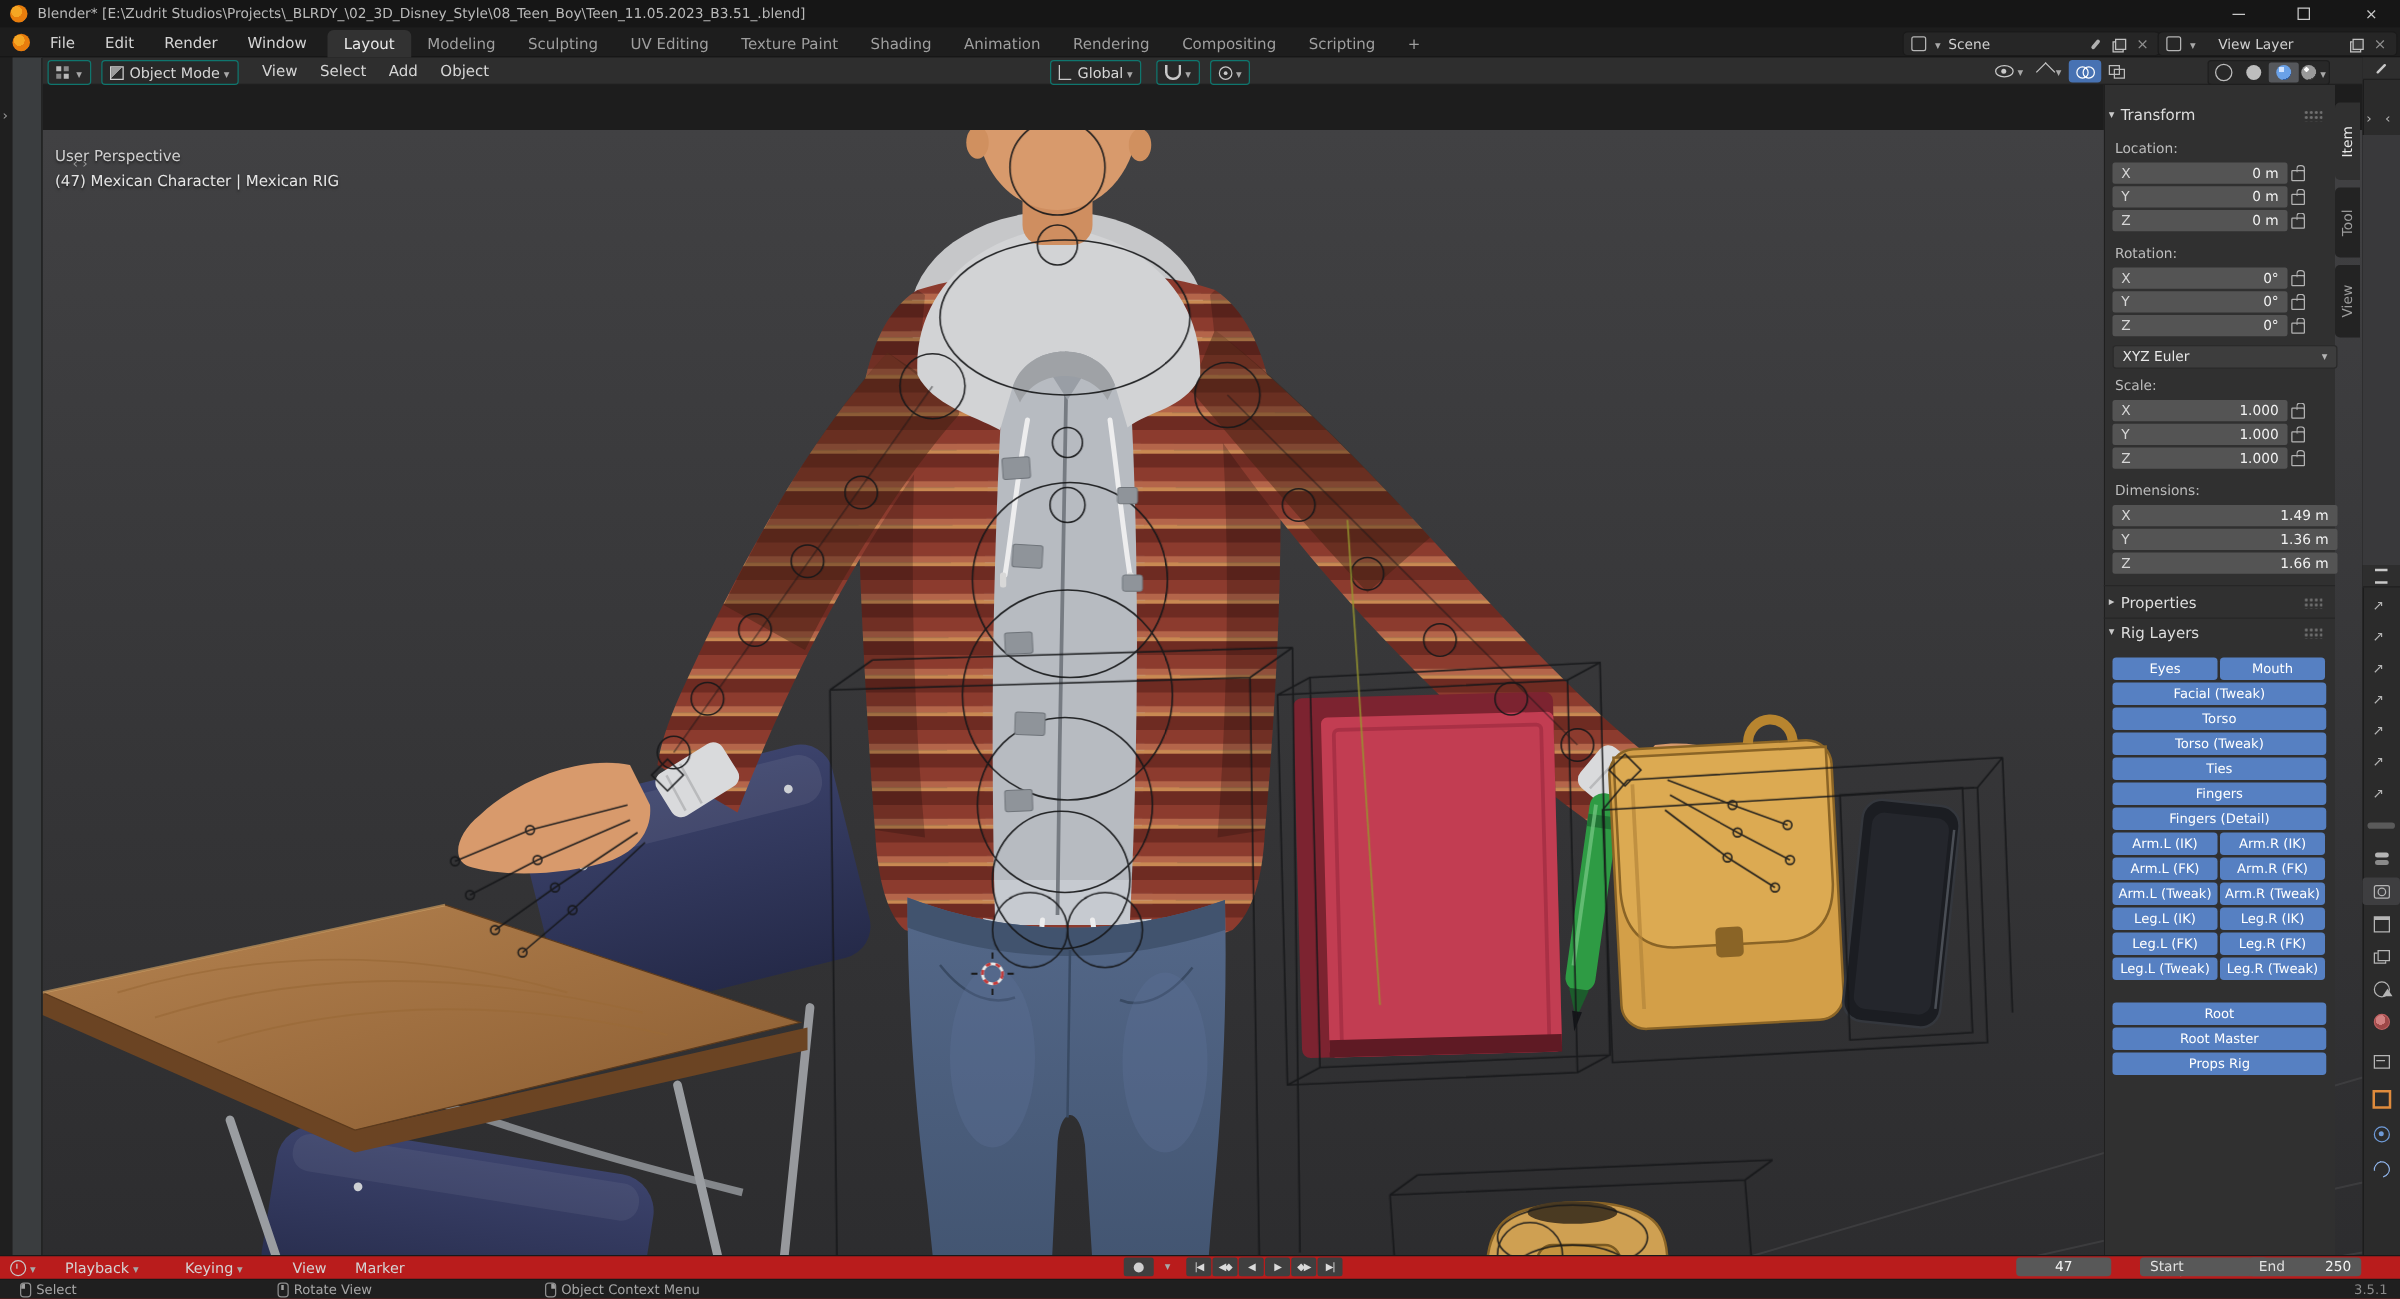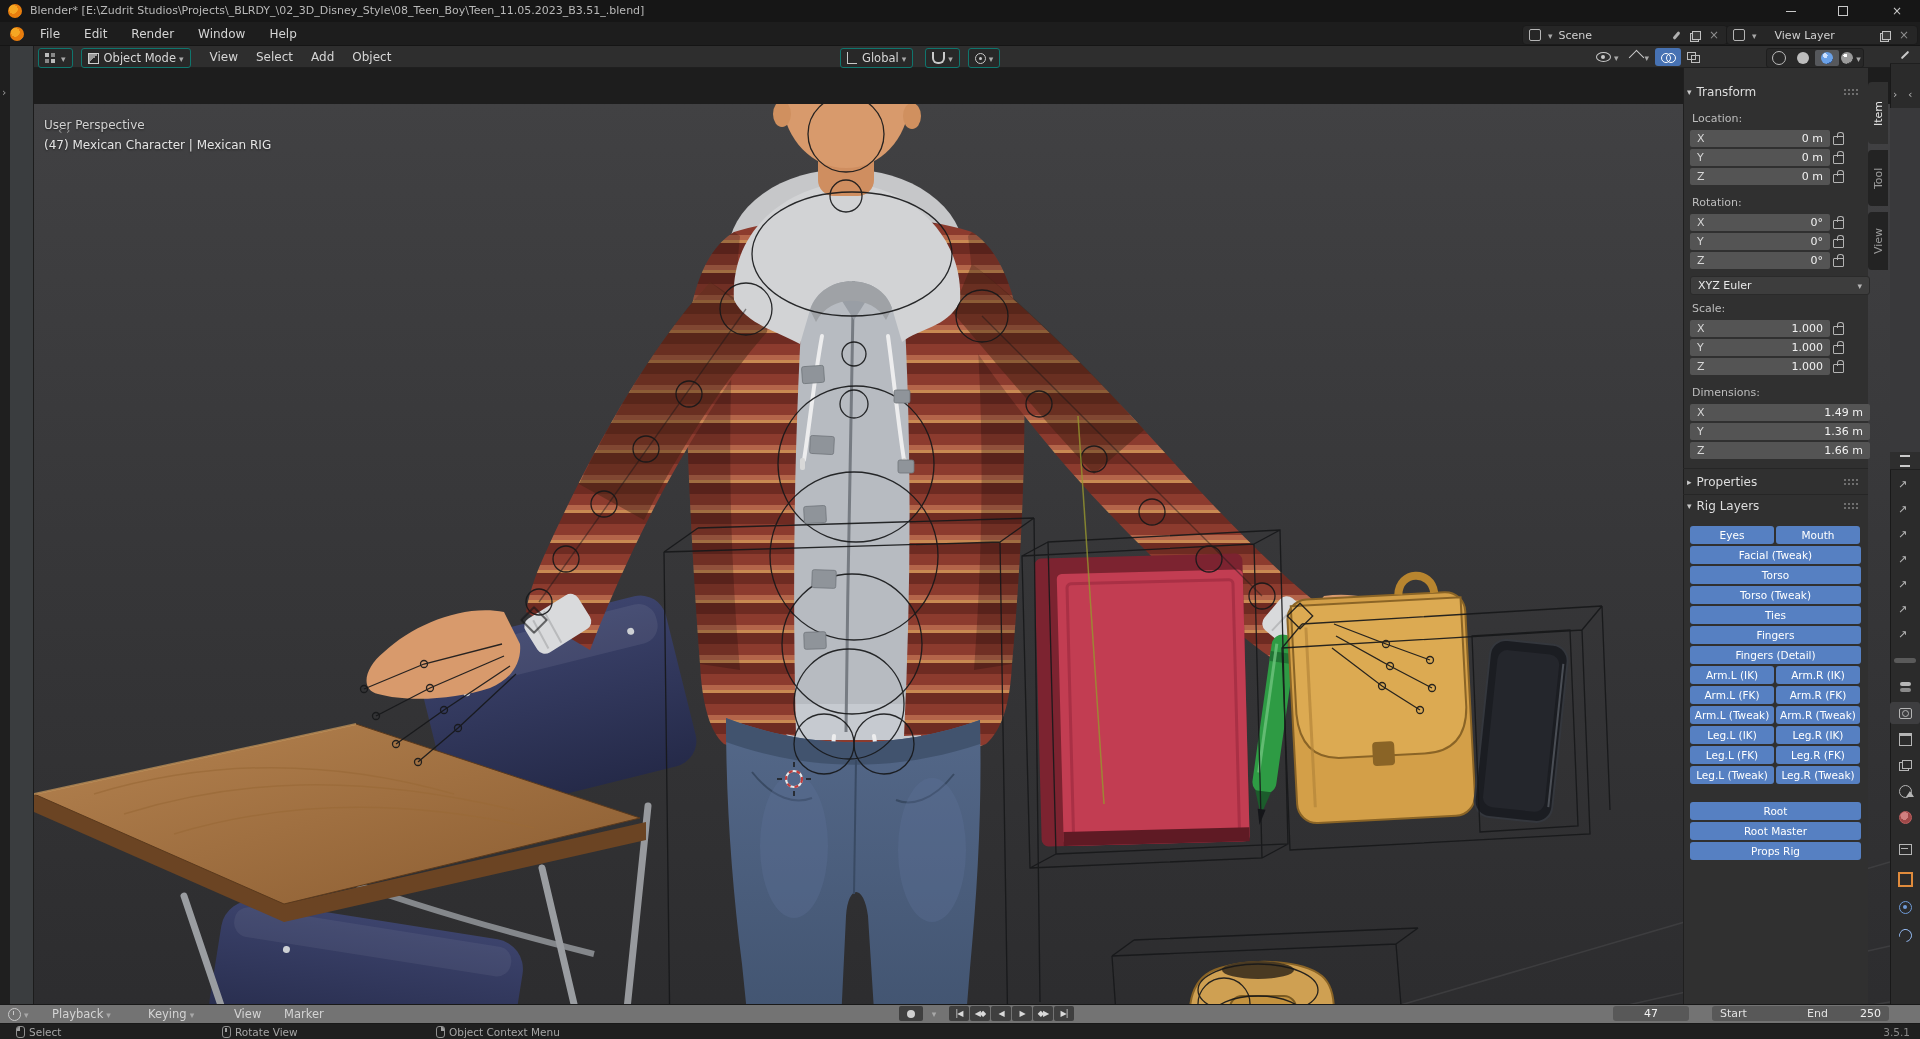--- a/index.html
+++ b/index.html
@@ -100,21 +100,21 @@
   .rs-header{position:absolute;left:0;width:30px;height:18px;background:#2e2e2e;box-shadow:inset 0 -1px 0 #1f1f1f;display:flex;align-items:center;justify-content:center;}
   .pencil{width:10px;height:2px;background:#c9c9c9;transform:rotate(-45deg);border-radius:1px;}
   .listic{width:10px;height:8px;border-top:2px solid #c9c9c9;border-bottom:2px solid #c9c9c9;}
   .rs-arrow{position:absolute;color:#b5b5b5;font-size:11px;}
   .pirow{position:absolute;left:0;width:30px;height:22px;display:flex;align-items:center;justify-content:center;}
   .pirow.hl{background:#3e3e40;border-radius:3px;}
   .pi-sq{width:11px;height:9px;border:1px solid #b5b5b5;}
   .pi-circ{width:11px;height:11px;border:1px solid #b5b5b5;border-radius:50%;}
   .scrollnub{position:absolute;left:4px;width:22px;height:5px;border-radius:3px;background:#5a5a5a;}
   
-  #timeline{position:absolute;left:0;top:1004px;width:1920px;height:20px;background:#737373;box-shadow:inset 0 1px 0 #191919, inset 0 -1px 0 #191919;}
+  #timeline{position:absolute;left:0;top:1004px;width:1920px;height:20px;background:#b91c1c;box-shadow:inset 0 1px 0 #191919, inset 0 -1px 0 #191919;}
   .tl-menu{position:absolute;top:0;height:20px;display:flex;align-items:center;color:#d4d4d4;font-size:11.5px;}
   .clock{width:11px;height:11px;border:1px solid #c9c9c9;border-radius:50%;position:relative;}
   .clock:after{content:"";position:absolute;left:4px;top:2px;width:1px;height:4px;background:#c9c9c9;}
   .tbtn{width:20px;height:15px;background:#3f3f3f;border-radius:2px;display:flex;align-items:center;justify-content:center;
         color:#dadada;font-size:8px;letter-spacing:-1px;margin-right:1px;}
   .tl-fld{position:absolute;top:2px;height:15px;background:#585858;border-radius:3px;display:flex;align-items:center;
         font-size:11px;color:#f2f2f2;}
   
   #statusbar{position:absolute;left:0;top:1024px;width:1920px;height:15px;background:#1f1f1f;color:#a6a6a6;font-size:10.5px;}
   .hint{position:absolute;top:0;height:15px;display:flex;align-items:center;gap:4px;}
@@ -142,20 +142,33 @@
   </div>
 
   <div id="menubar">
     <span class="blenderlogo" style="left:10px;top:5px;"></span>
     <div class="row" style="position:absolute;left:28px;top:0;">
       <span class="menu-item">File</span>
       <span class="menu-item">Edit</span>
       <span class="menu-item">Render</span>
       <span class="menu-item">Window</span>
       <span class="menu-item">Help</span>
+    </div>
+    <div class="row" style="position:absolute;left:262px;top:0;">
+      <span class="wtab active">Layout</span>
+      <span class="wtab">Modeling</span>
+      <span class="wtab">Sculpting</span>
+      <span class="wtab">UV Editing</span>
+      <span class="wtab">Texture Paint</span>
+      <span class="wtab">Shading</span>
+      <span class="wtab">Animation</span>
+      <span class="wtab">Rendering</span>
+      <span class="wtab">Compositing</span>
+      <span class="wtab">Scripting</span>
+      <span class="wtab">+</span>
     </div>
     <div class="idsel" style="left:1522px;width:196px;">
       <span class="mini-ic"></span>
         <span class="chev"></span>
       <span style="margin-left:6px;">Scene</span>
       <span style="flex:1"></span>
       <span class="pin"></span>
       <span class="copyic"></span>
       <span class="xic">×</span>
     </div>

